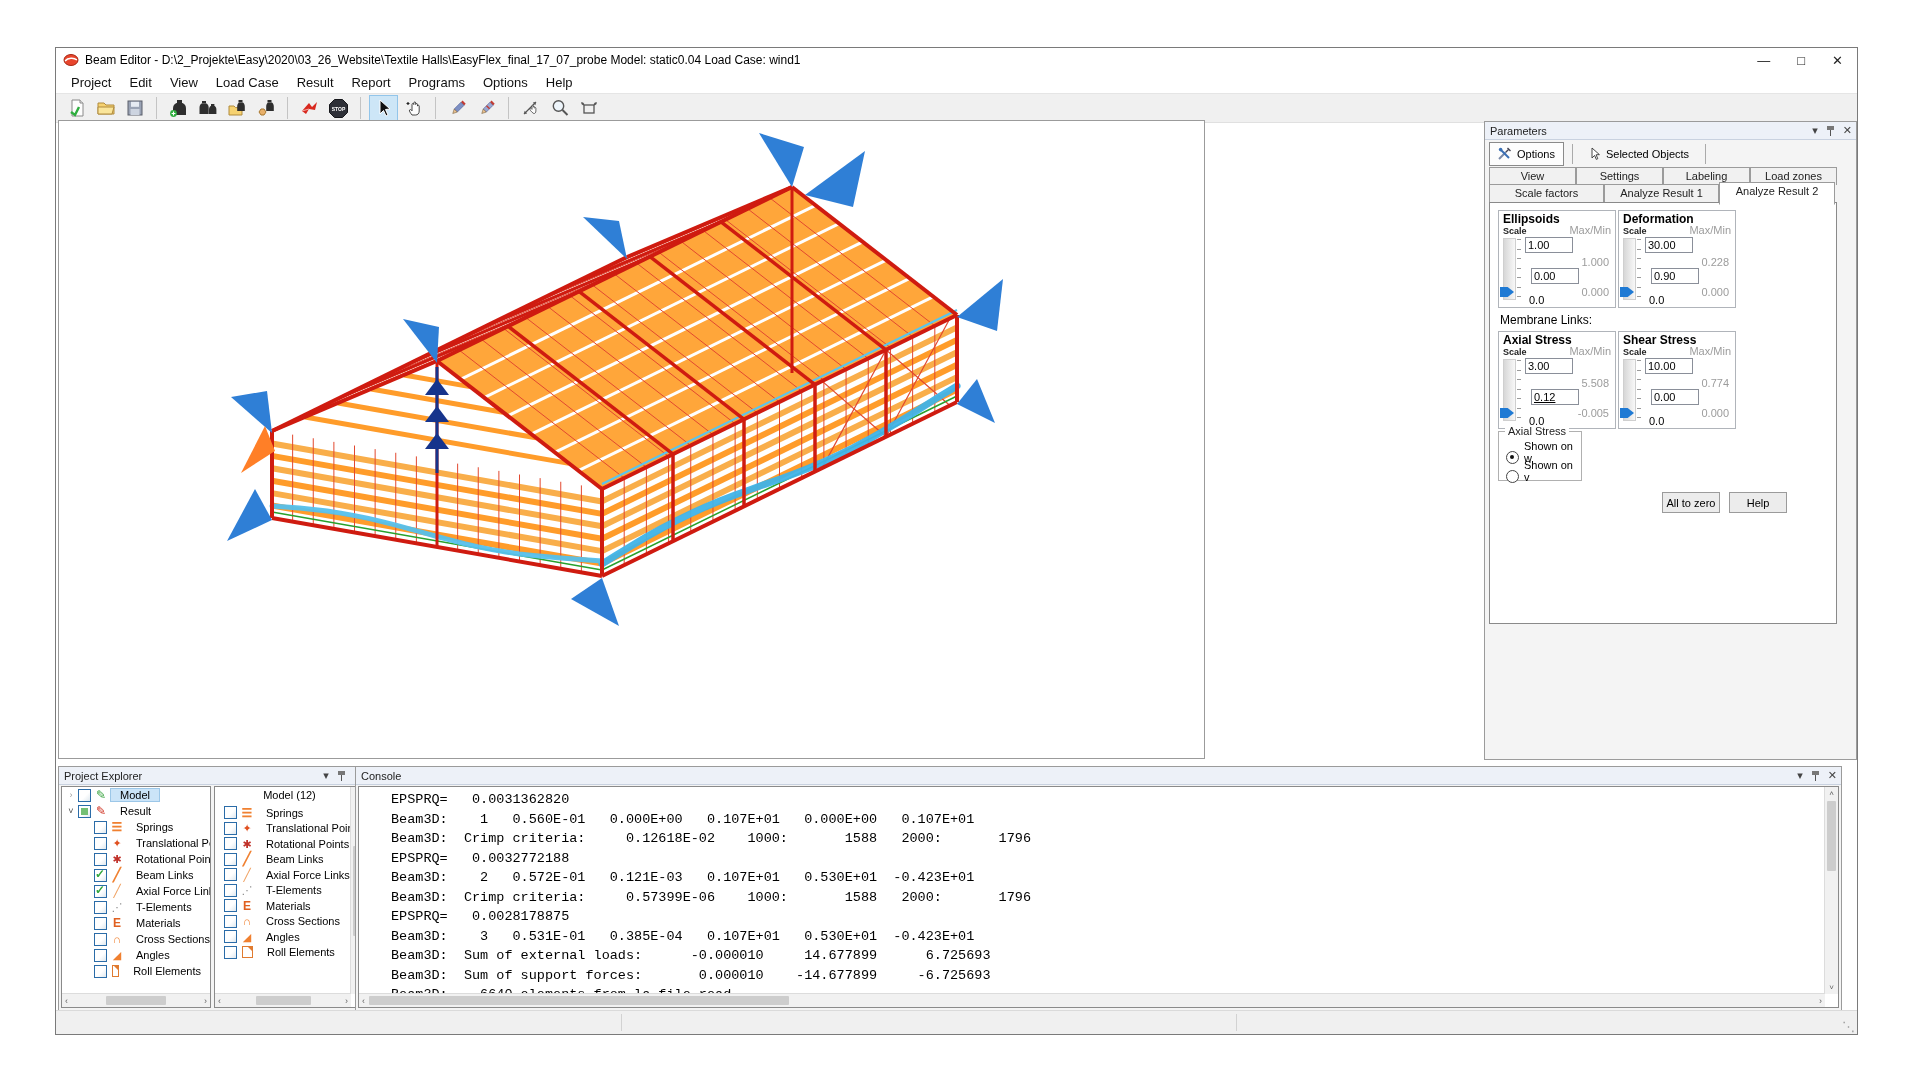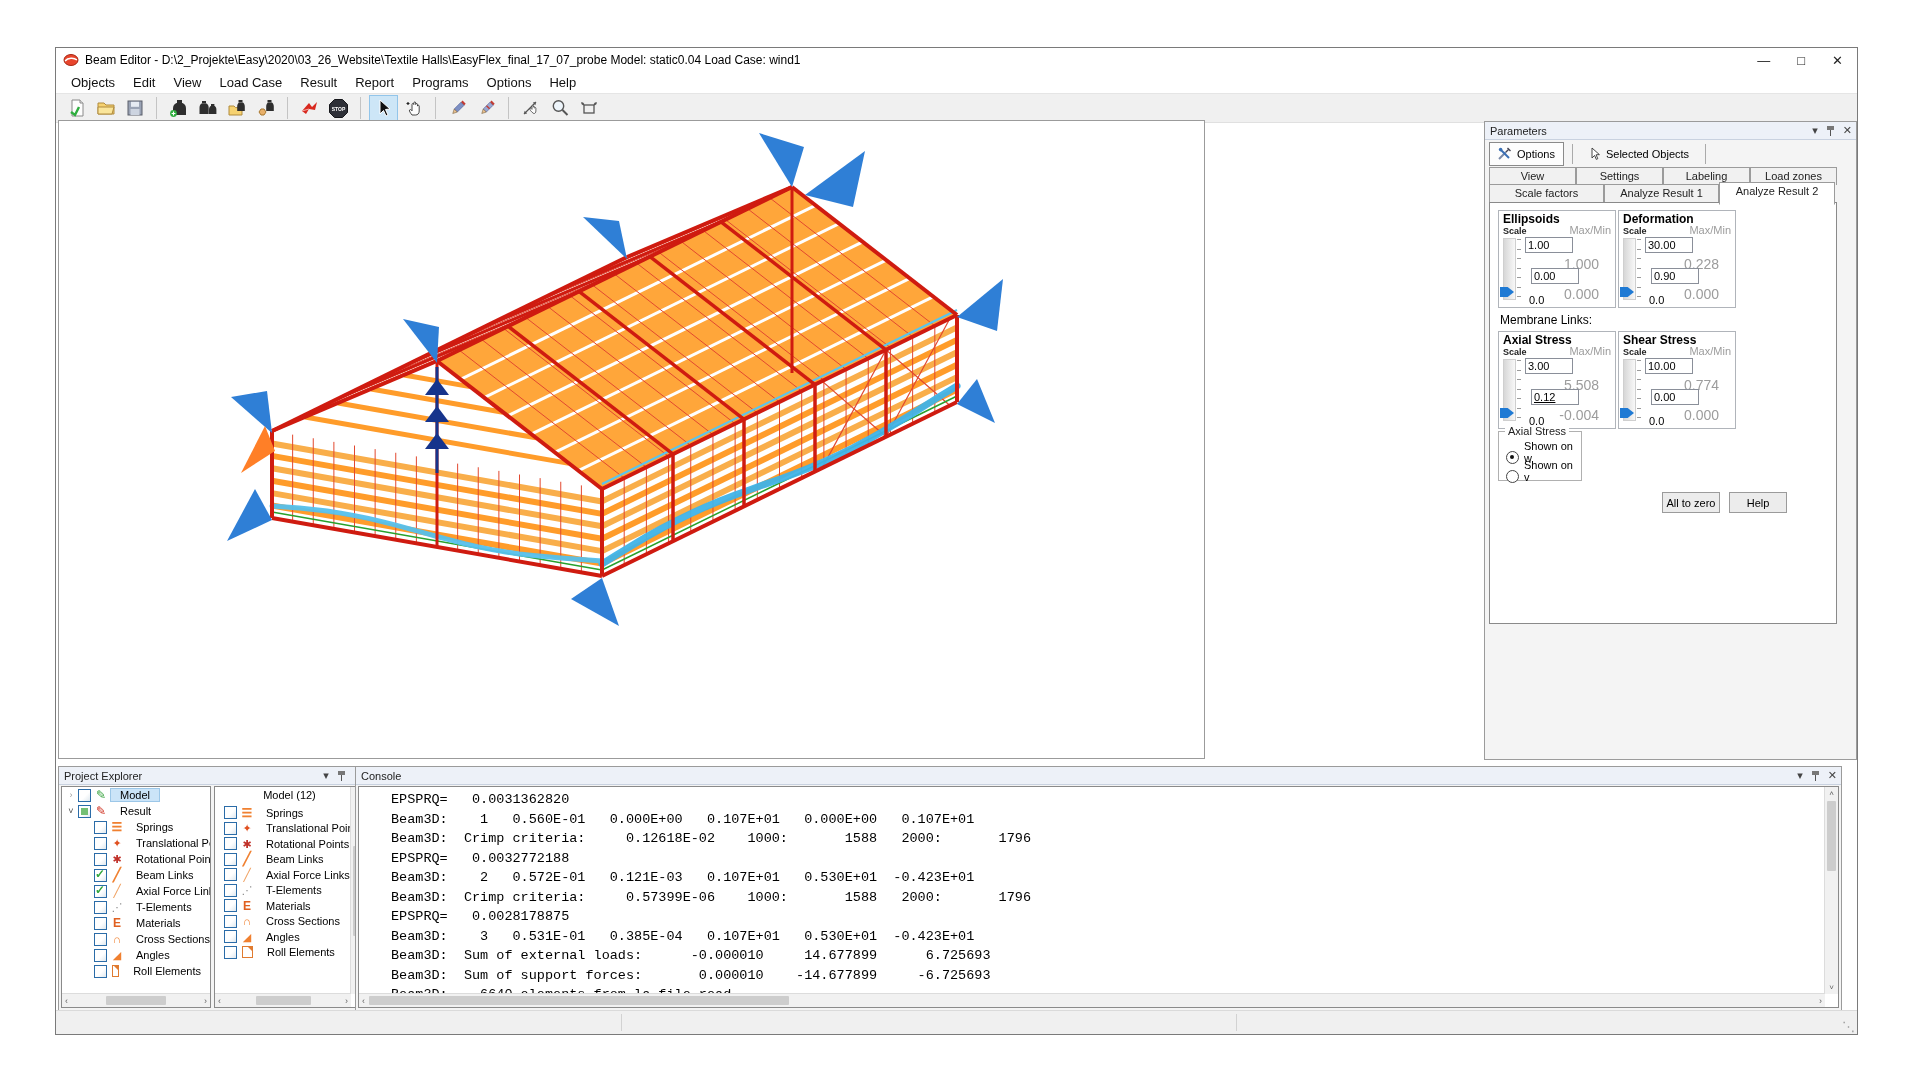--- a/index.html
+++ b/index.html
@@ -41,21 +41,21 @@
   .tabpage{position:absolute;left:4px;top:80px;width:346px;height:420px;background:#fff;border:1px solid #8a8a8a;z-index:1;}
   .grp{position:absolute;width:116px;height:96px;border:1px solid #b0b4ba;background:#fff;}
   .grp-title{font-size:12px;font-weight:bold;color:#000;position:absolute;left:4px;top:1px;white-space:nowrap;}
   .grp-scale{font-size:9px;font-weight:bold;color:#222;position:absolute;left:4px;top:15px;}
   .grp-maxmin{font-size:11px;color:#9c9c9c;position:absolute;right:4px;top:13px;}
   .slider-track{position:absolute;left:4px;top:27px;width:11px;height:60px;background:linear-gradient(90deg,#d7d7d7,#f8f8f8);border:1px solid #cfcfcf;}
   .slider-ticks{position:absolute;left:18px;top:28px;height:58px;display:flex;flex-direction:column;justify-content:space-between;}
   .slider-ticks i{display:block;width:4px;height:1px;background:#9a9a9a;}
   .slider-handle{position:absolute;left:1px;top:76px;width:14px;height:10px;background:#1f7ad4;clip-path:polygon(0 0,55% 0,100% 50%,55% 100%,0 100%);}
   .sinput{position:absolute;width:42px;height:14px;border:1px solid #8a8f99;background:#fff;font-family:"Liberation Sans",sans-serif;font-size:11px;padding:0 2px;color:#000;}
-  .gval{position:absolute;right:16px;font-size:14px;color:#9c9c9c;}
+  .gval{position:absolute;right:6px;font-size:11px;color:#9c9c9c;}
   .slider-bottom{position:absolute;left:30px;bottom:1px;font-size:11px;color:#000;}
   .membrane-label{position:absolute;left:10px;top:110px;font-size:12px;color:#000;}
   .fgroup{position:absolute;left:8px;top:228px;width:82px;height:48px;border:1px solid #b0b0b0;}
   .fgroup-legend{position:absolute;left:6px;top:-7px;background:#fff;font-size:11px;color:#222;padding:0 3px;}
   .radio-row{position:absolute;left:7px;display:flex;align-items:flex-end;gap:5px;font-size:11px;color:#000;}
   .radio{width:11px;height:11px;border:1px solid #444;border-radius:50%;background:#fff;position:relative;flex:none;}
   .radio.sel::after{content:"";position:absolute;left:2.5px;top:2.5px;width:4px;height:4px;border-radius:50%;background:#111;}
   .pbtn{position:absolute;width:56px;height:19px;background:#ececec;border:1px solid #9b9b9b;font-size:11px;display:flex;align-items:center;justify-content:center;}
   
   .explorer{left:2px;top:718px;width:308px;height:243px;}
@@ -113,21 +113,21 @@
     </svg>
     <span class="title-text">Beam Editor - D:\2_Projekte\Easy\2020\03_26_Website\Textile Halls\EasyFlex_final_17_07_probe  Model: static0.04  Load Case: wind1</span>
     <div class="win-controls">
       <span>—</span>
       <span>□</span>
       <span>✕</span>
     </div>
   </div>
 
   <div class="menubar">
-    <span class="menu-item">Objects</span>
+    <span class="menu-item">Project</span>
     <span class="menu-item">Edit</span>
     <span class="menu-item">View</span>
     <span class="menu-item">Load Case</span>
     <span class="menu-item">Result</span>
     <span class="menu-item">Report</span>
     <span class="menu-item">Programs</span>
     <span class="menu-item">Options</span>
     <span class="menu-item">Help</span>
   </div>
 
@@ -498,21 +498,21 @@
             <i></i>
             <i></i>
             <i></i>
             <i></i>
             <i></i>
           </span>
         <span class="slider-handle"></span>
         <input class="sinput" style="left: 26px; top: 26px;" value="3.00">
         <span class="gval" style="top:45px;">5.508</span>
         <input class="sinput" style="left: 32px; top: 57px; text-decoration: underline;" value="0.12">
-        <span class="gval" style="top:75px;">-0.004</span>
+        <span class="gval" style="top:75px;">-0.005</span>
         <span class="slider-bottom">0.0</span>
       </div>
 
       <div class="grp" style="left:128px;top:128px;">
         <span class="grp-title">Shear Stress</span>
         <span class="grp-scale">Scale</span>
         <span class="grp-maxmin">Max/Min</span>
         <span class="slider-track"></span>
         <span class="slider-ticks">
             <i></i>

